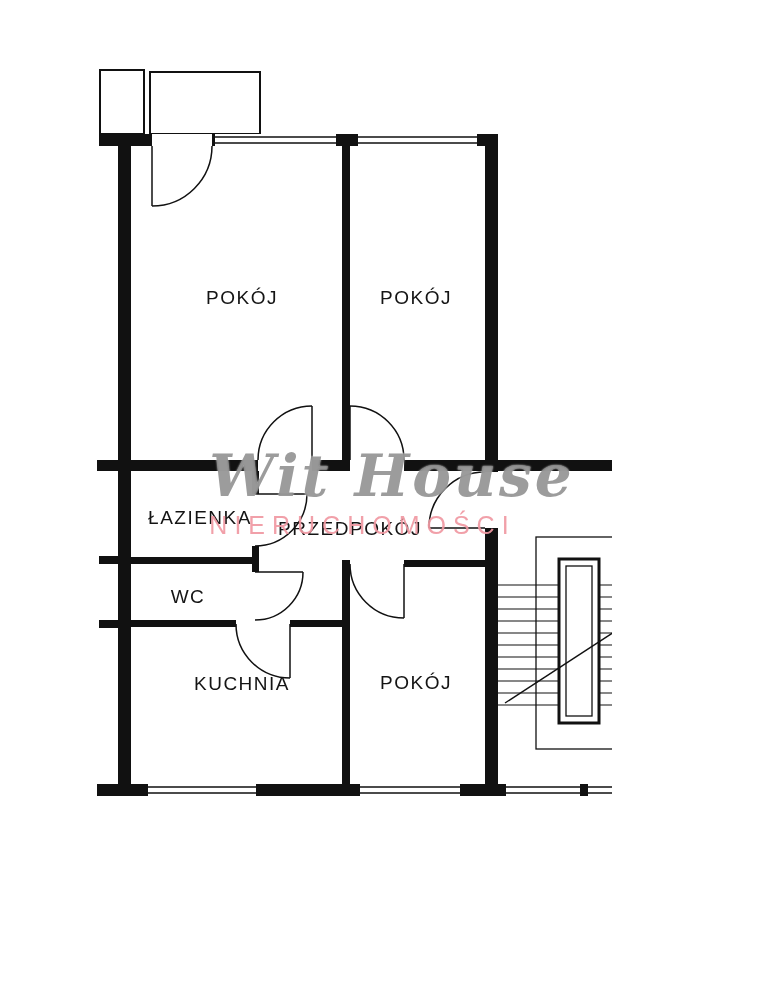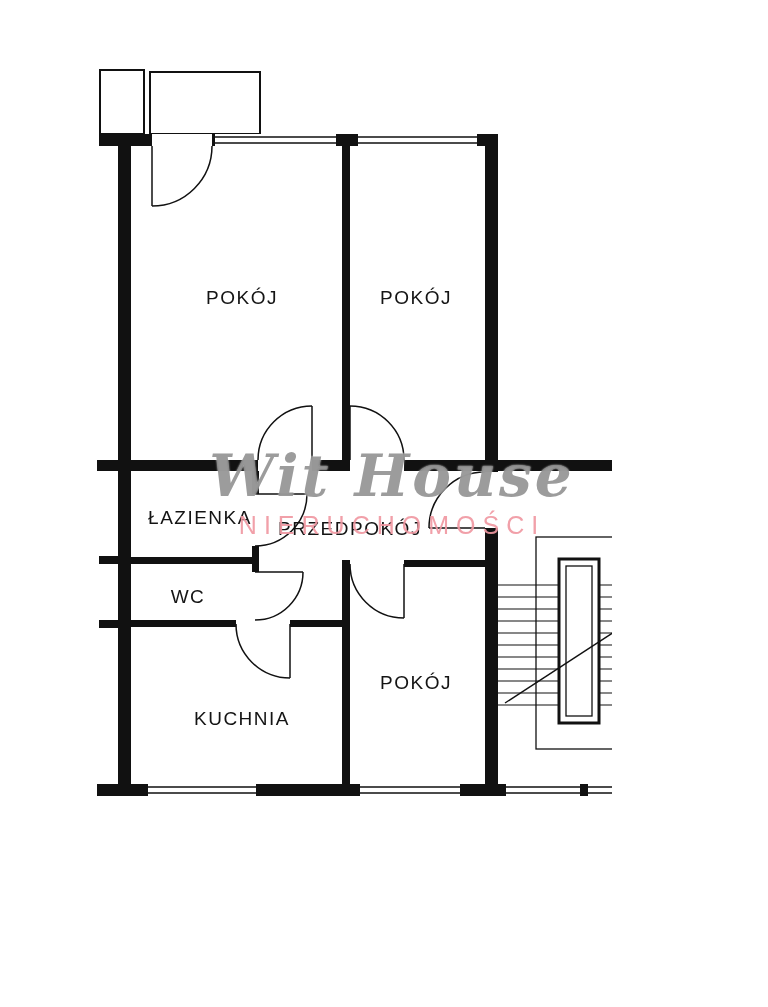--- a/index.html
+++ b/index.html
@@ -17,21 +17,20 @@
     font-size:19px;
     letter-spacing:1.5px;
     color:#141414;
     white-space:nowrap;
     font-family:"Liberation Sans",sans-serif;
   }
   .watermark{
     position:absolute;
     left:392px;top:444px;
     transform:translateX(-50%);
-    text-align:center;
     pointer-events:none;
     white-space:nowrap;
   }
   .wm-line1{
     font-family:"DejaVu Serif",serif;
     font-style:italic;
     font-weight:bold;
     font-size:58px;
     line-height:64px;
     letter-spacing:3px;
@@ -176,21 +175,21 @@
         <path d="M668 597 L653 599 M668 597 L660 609"></path>
       </g>
     </g>
   </svg>
 
   <div class="room-label" style="left:242px;top:298px">POKÓJ</div>
   <div class="room-label" style="left:416px;top:298px">POKÓJ</div>
   <div class="room-label" style="left:200px;top:518px">ŁAZIENKA</div>
   <div class="room-label" style="left:350px;top:529px">PRZEDPOKÓJ</div>
   <div class="room-label" style="left:188px;top:597px">WC</div>
-  <div class="room-label" style="left:242px;top:719px">KUCHNIA</div>
+  <div class="room-label" style="left:242px;top:684px">KUCHNIA</div>
   <div class="room-label" style="left:416px;top:683px">POKÓJ</div>
 
   <div class="watermark">
     <div class="wm-line1">Wit House</div>
     <div class="wm-line2">NIERUCHOMOŚCI</div>
   </div>
 
 </div>
 
 </body></html>

